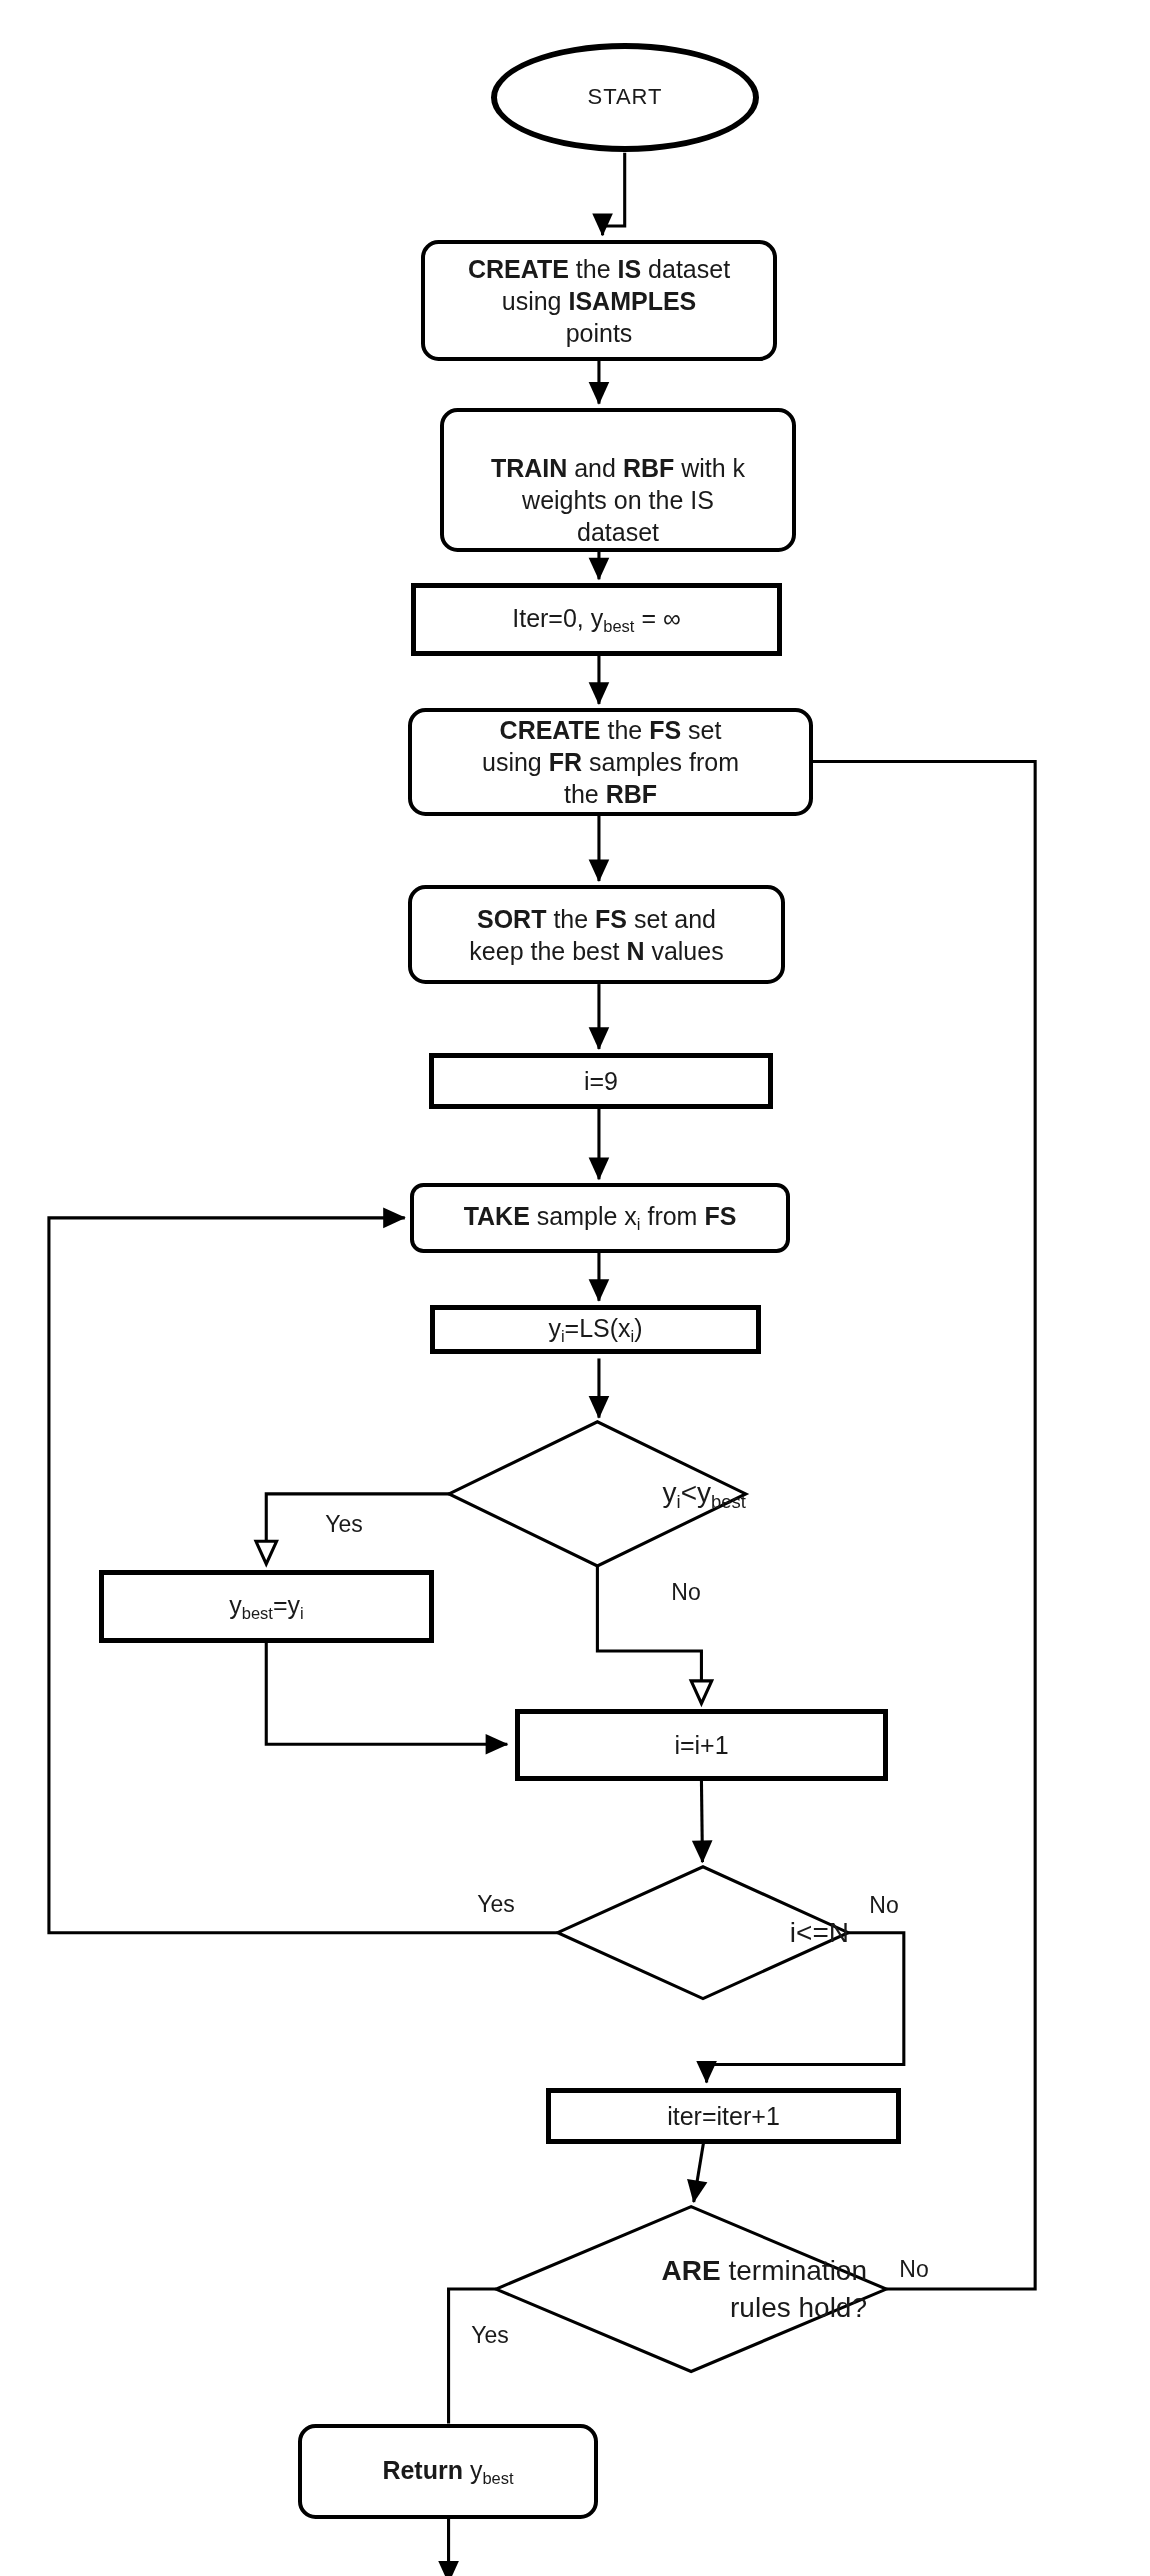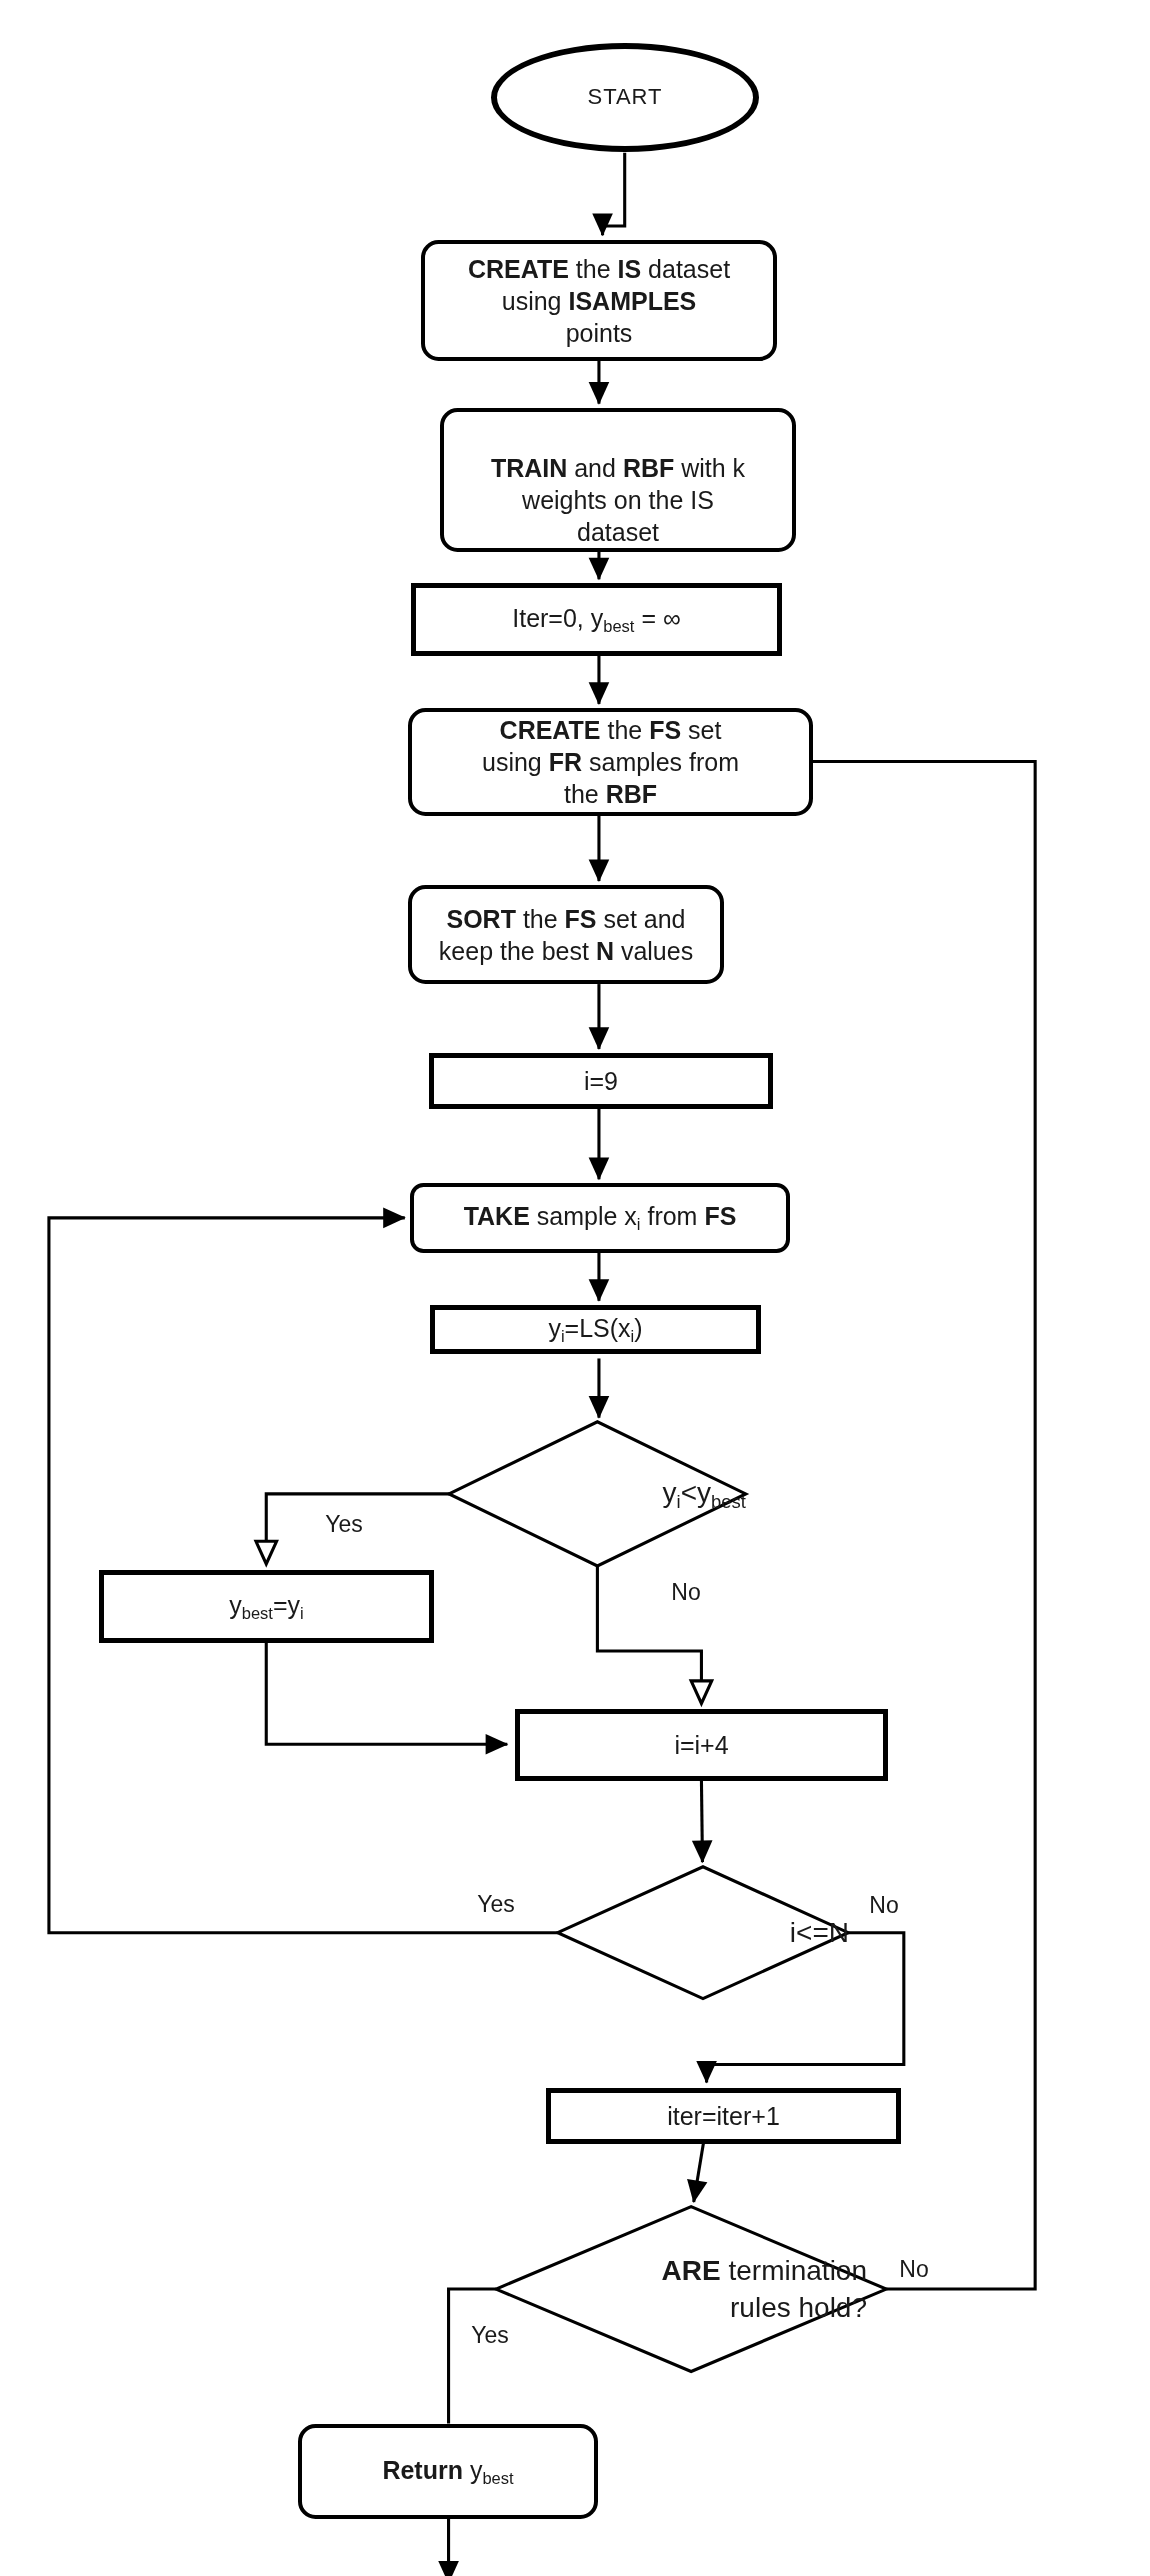--- a/index.html
+++ b/index.html
@@ -116,21 +116,21 @@
   <div class="node sharp" style="left:411px; top:583px; width:371px; height:73px;">
       <div class="tl"><span>Iter=0, y</span><span class="sub">best</span><span> = ∞</span></div>
     </div>
 
   <div class="node rounded" style="left:408px; top:708px; width:405px; height:108px;">
       <div class="tl"><span class="b">CREATE</span><span> the </span><span class="b">FS</span><span> set</span></div>
       <div class="tl"><span>using </span><span class="b">FR</span><span> samples from</span></div>
       <div class="tl"><span>the </span><span class="b">RBF</span></div>
     </div>
 
-  <div class="node rounded" style="left:408px; top:885px; width:316px; height:99px;">
+  <div class="node rounded" style="left:408px; top:885px; width:377px; height:99px;">
       <div class="tl"><span class="b">SORT</span><span> the </span><span class="b">FS</span><span> set and</span></div>
       <div class="tl"><span>keep the best </span><span class="b">N</span><span> values</span></div>
     </div>
 
   <div class="node sharp" style="left:429px; top:1053px; width:344px; height:56px;">
       <div class="tl"><span>i=9</span></div>
     </div>
 
   <div class="node rounded" style="left:410px; top:1183px; width:380px; height:70px; border-radius:13.4px;">
       <div class="tl"><span class="b">TAKE</span><span> sample x</span><span class="sub">i</span><span> from </span><span class="b">FS</span></div>
@@ -142,21 +142,21 @@
 
   <div class="diamond-label" style="left:449px; top:1443px; width:297px; height:103px;">
       <div class="tl"><span>y</span><span class="sub">i</span><span>&lt;y</span><span class="sub">best</span></div>
     </div>
 
   <div class="node sharp" style="left:99px; top:1570px; width:335px; height:73px;">
       <div class="tl"><span>y</span><span class="sub">best</span><span>=y</span><span class="sub">i</span></div>
     </div>
 
   <div class="node sharp" style="left:515px; top:1709px; width:373px; height:72px;">
-      <div class="tl"><span>i=i+4</span></div>
+      <div class="tl"><span>i=i+1</span></div>
     </div>
 
   <div class="diamond-label" style="left:558px; top:1902px; width:291px; height:62px;">
       <div class="tl"><span>i&lt;=N</span></div>
     </div>
 
   <div class="node sharp" style="left:498px; top:2088px; width:355px; height:56px;margin-left:48px;">
       <div class="tl"><span>iter=iter+1</span></div>
     </div>
 

